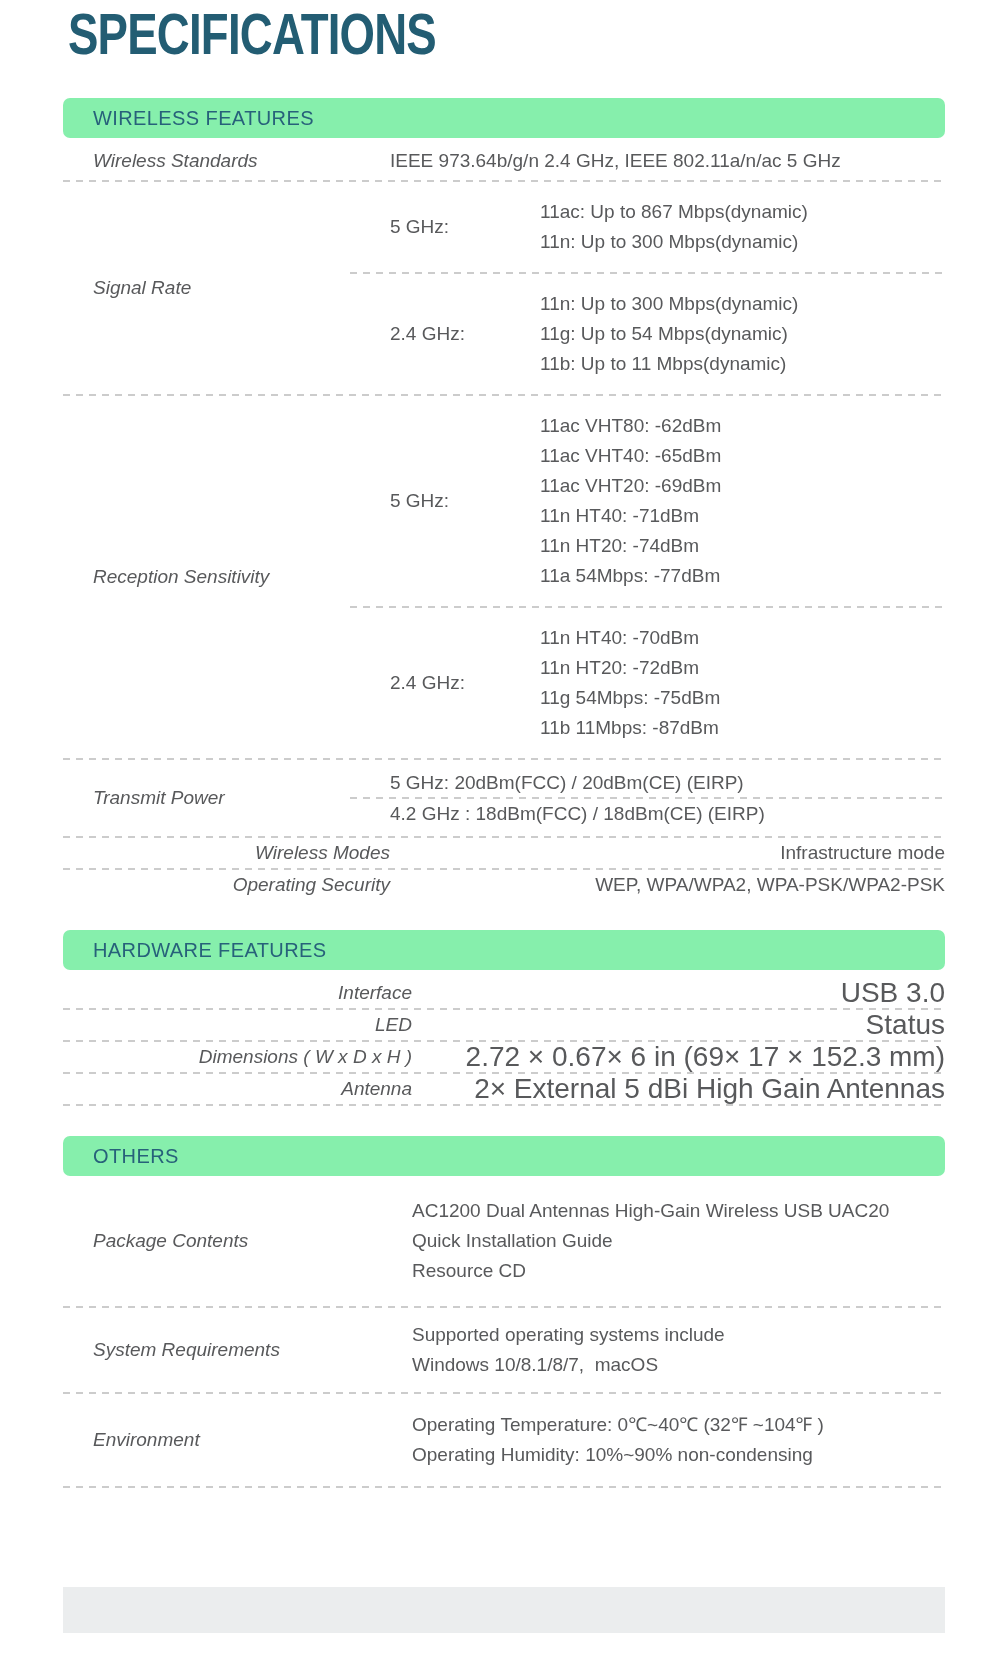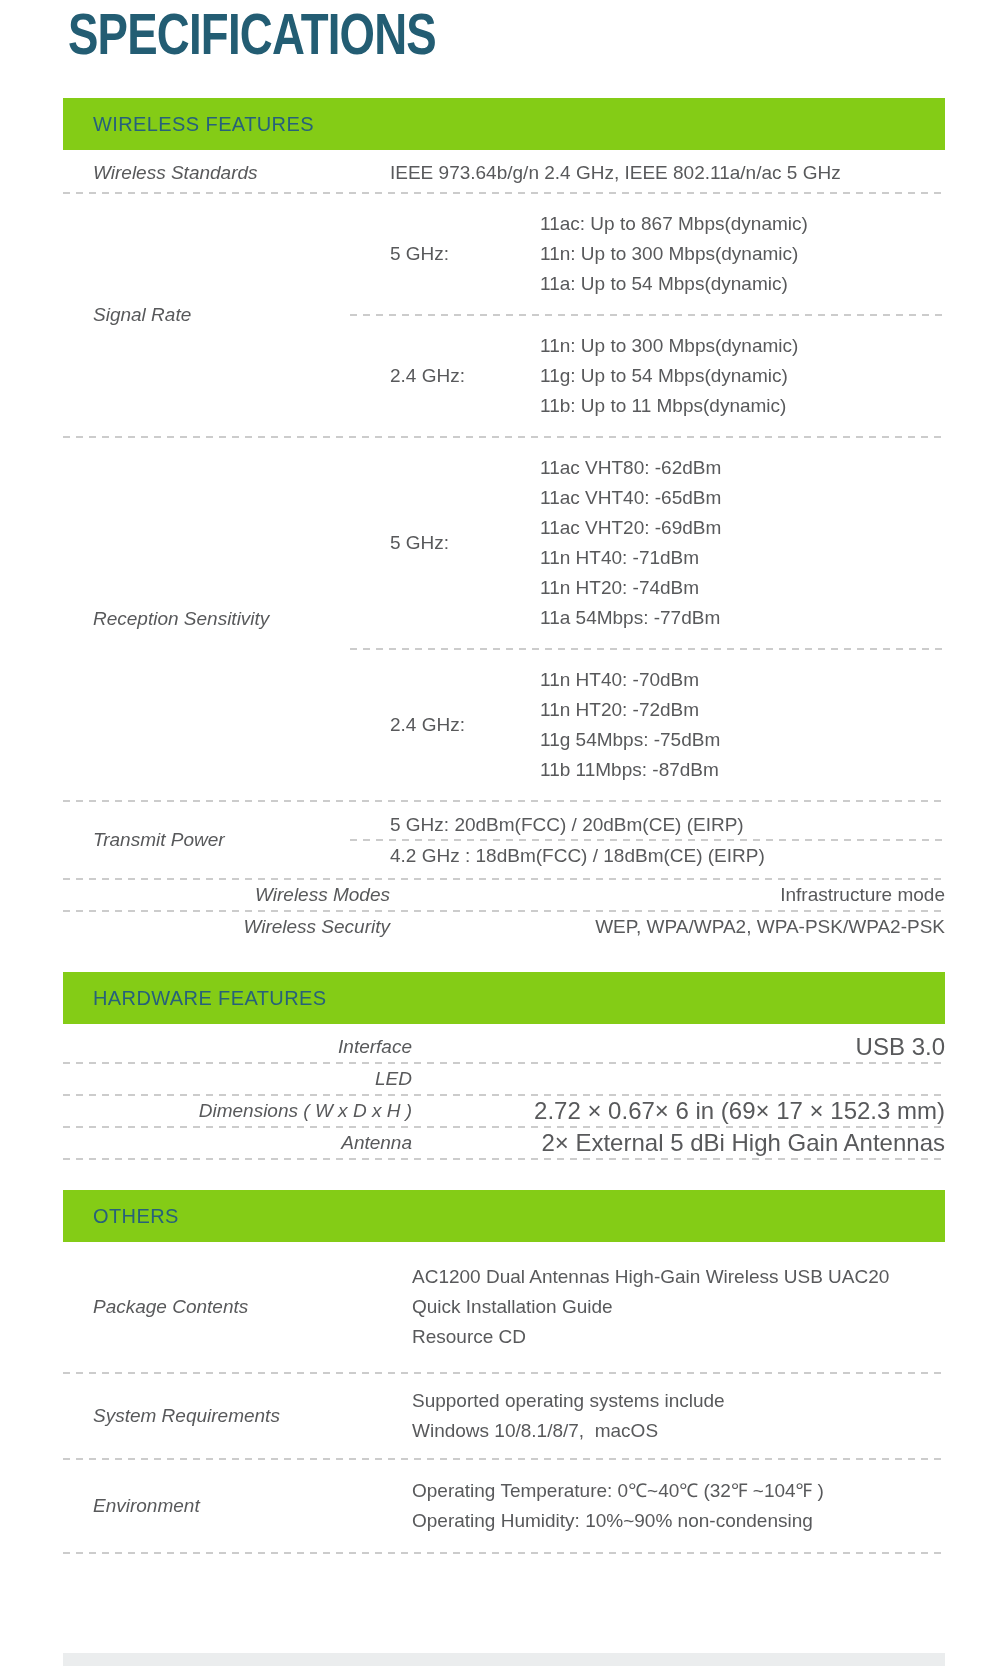--- a/index.html
+++ b/index.html
@@ -12,23 +12,23 @@
   .page-title-wrap { padding:6px 0 0 68px; height:64px; }
   .page-title {
     display:inline-block; white-space:nowrap;
     font-size:57px; font-weight:bold; line-height:1.0;
     color:#235d73; letter-spacing:-1px;
     transform:scaleX(0.80); transform-origin:0 50%;
   }
   .content { margin:34px 0 0 63px; width:882px; font-size:19px; }
 
   .sec-bar {
-    height:52px; background:#84cc16;
+    height:40px; background:#86efac;
     display:flex; align-items:center; padding-left:30px;
-    color:#27617a; font-size:20px; letter-spacing:0.4px;
+    color:#27617a; font-size:20px; letter-spacing:0.4px;border-radius:7px;
   }
   .sec { margin-top:0; }
   .sec + .sec { margin-top:30px; }
 
   .row { display:flex; align-items:center; }
   .row .label { padding-left:30px; flex:0 0 327px;font-style:italic; }
   .sec-wide .row .label { flex:0 0 349px; }
 
   .row.single { min-height:30px; }
   .r-pad { padding:12px 0 8px; }
@@ -39,21 +39,21 @@
   .vline { line-height:30px; white-space:pre-wrap; }
 
   .divider {
     height:2px;
     background-image:repeating-linear-gradient(90deg,#cccccc 0 7px,transparent 7px 13px);
   }
   .divider.partial { margin-left:-40px; }
 
   .hw-row { height:29px;text-align:right; }
   .hw-first { margin-top:8px; }
-  .hw-val { font-size:24px; }
+  .hw-val { font-size:28px; }
 
   .blk-pad-lg .value-area { padding:20px 0; }
   .blk-pad-sm .value-area { padding:12px 0; }
   .blk-pad-md .value-area { padding:16px 0; }
 
   .tp-line { line-height:29px; }
   .tp-pad { padding:8px 0; }
 
   .bottom-spacer { height:99px; }
   .bottom-bar { height:46px; background:#ebedee; }
@@ -81,21 +81,20 @@
       <div class="divider"></div>
 
       <div class="row">
         <div class="label">Signal Rate</div>
         <div class="value-area">
           <div class="group">
             <div class="sublabel">5 GHz:</div>
             <div>
               <div class="vline">11ac: Up to 867 Mbps(dynamic)</div>
               <div class="vline">11n: Up to 300 Mbps(dynamic)</div>
-              <div class="vline">11a: Up to 54 Mbps(dynamic)</div>
             </div>
           </div>
           <div class="divider partial"></div>
           <div class="group">
             <div class="sublabel">2.4 GHz:</div>
             <div>
               <div class="vline">11n: Up to 300 Mbps(dynamic)</div>
               <div class="vline">11g: Up to 54 Mbps(dynamic)</div>
               <div class="vline">11b: Up to 11 Mbps(dynamic)</div>
             </div>
@@ -142,38 +141,39 @@
       </div>
       <div class="divider"></div>
 
       <div class="row single hw-row">
         <div class="label">Wireless Modes</div>
         <div class="value-area">Infrastructure mode</div>
       </div>
       <div class="divider"></div>
 
       <div class="row single hw-row">
-        <div class="label">Wireless Security</div>
+        <div class="label">Operating Security</div>
         <div class="value-area">WEP, WPA/WPA2, WPA-PSK/WPA2-PSK</div>
       </div>
     </section>
 
     <section class="sec sec-wide">
       <div class="sec-bar">
         <span>HARDWARE FEATURES</span>
       </div>
 
       <div class="row single hw-row hw-first">
         <div class="label">Interface</div>
         <div class="value-area hw-val">USB 3.0</div>
       </div>
       <div class="divider"></div>
 
       <div class="row single hw-row">
         <div class="label">LED</div>
+        <div class="value-area hw-val">Status</div>
       </div>
       <div class="divider"></div>
 
       <div class="row single hw-row">
         <div class="label">Dimensions ( W x D x H )</div>
         <div class="value-area hw-val">2.72 × 0.67× 6 in (69× 17 × 152.3 mm)</div>
       </div>
       <div class="divider"></div>
 
       <div class="row single hw-row">

